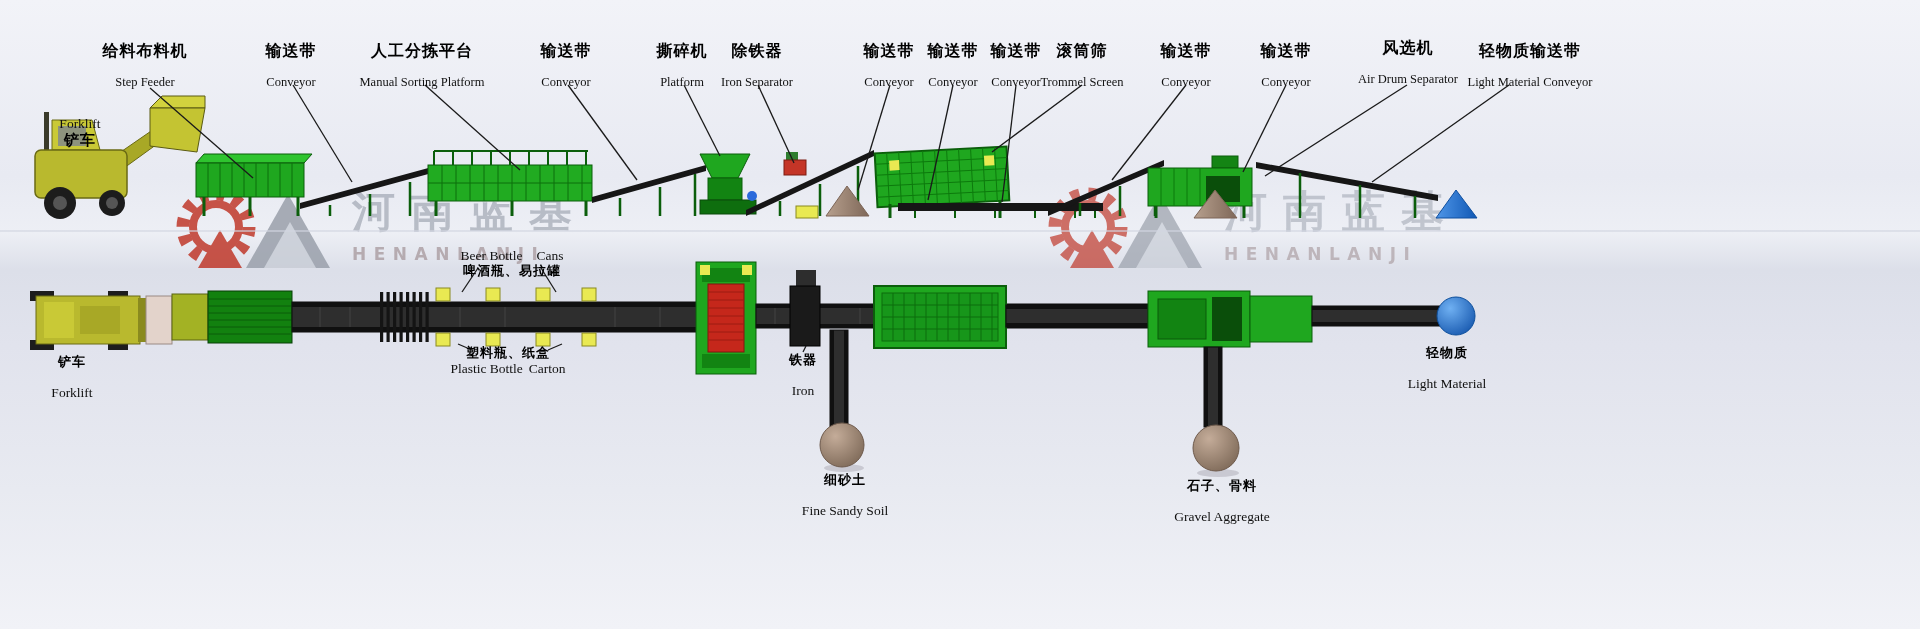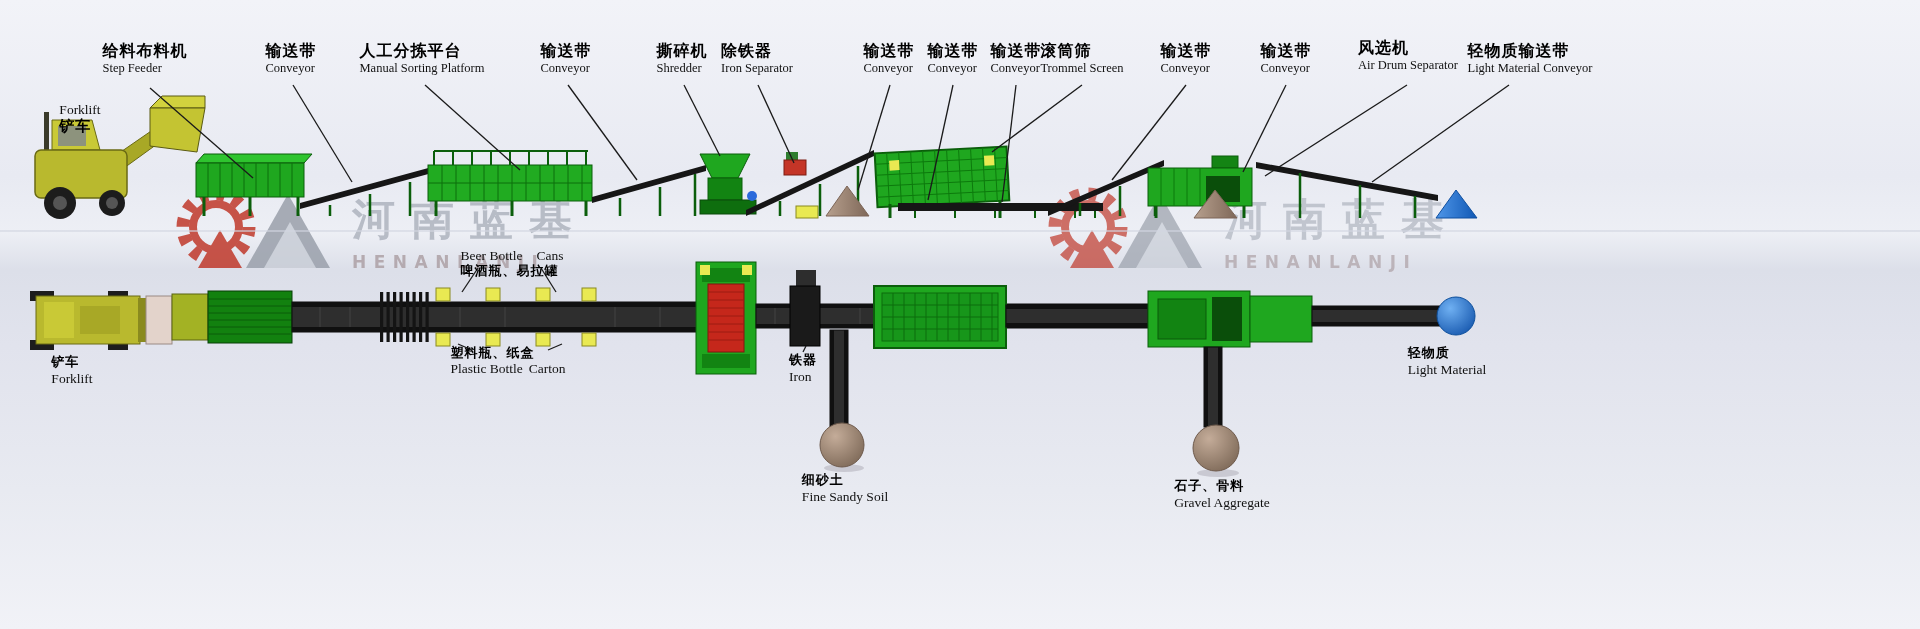--- a/index.html
+++ b/index.html
@@ -3,28 +3,28 @@
 <meta charset="utf-8">
 <style>
   *{margin:0;padding:0;box-sizing:border-box}
   html,body{width:1920px;height:629px;overflow:hidden}
   #stage{
     position:relative;width:1920px;height:629px;
     background:linear-gradient(180deg,#f2f3f8 0%,#e8eaf2 28%,#edeff5 37%,#dcdfe9 43%,#e1e3ed 55%,#e8eaf1 78%,#f1f2f7 100%);
     font-family:"DejaVu Sans",sans-serif;
   }
   svg.scene{position:absolute;left:0;top:0;z-index:10}
-  .lbl{position:absolute;transform:translateX(-50%);z-index:30}
+  .lbl{position:absolute;transform:translateX(-50%);text-align:center;z-index:30}
   .lbl .zh{font-size:16px;font-weight:bold;color:#000;white-space:nowrap;letter-spacing:1px;line-height:1.15}
-  .lbl .en{font-family:"Liberation Serif","DejaVu Serif",serif;font-size:12.5px;color:#101010;white-space:nowrap;line-height:1.2;margin-top:1px}
+  .lbl .en{font-family:"Liberation Serif","DejaVu Serif",serif;font-size:12.5px;color:#101010;white-space:nowrap;line-height:1.2;margin-top:15px}
   .lbl.big .zh{font-size:13px}
   .lbl.big .en{font-size:13.5px}
   .en-row{display:flex;justify-content:center;gap:14px}
   .en-row .en{margin-top:0}
-  .wm{position:absolute;z-index:5;display:flex;align-items:flex-end;opacity:.85}
+  .wm{position:absolute;z-index:5;display:flex;align-items:center;opacity:.85}
   .wm .wm-text{margin-left:14px}
   .wm-zh{font-size:43px;font-weight:bold;color:#9aa0ad;letter-spacing:16px;opacity:.75;white-space:nowrap;line-height:1.1}
   .wm-en{font-size:17px;font-weight:bold;color:#a89a9e;letter-spacing:7.5px;margin-top:9px;white-space:nowrap;opacity:.9}
 </style>
 </head>
 <body>
 
 <div id="stage">
 
   <div class="wm" style="left:168px;top:180px">
@@ -323,21 +323,21 @@
   <div class="lbl" style="left:422px;top:42px">
     <div class="zh">人工分拣平台</div>
     <div class="en">Manual Sorting Platform</div>
   </div>
   <div class="lbl" style="left:566px;top:42px">
     <div class="zh">输送带</div>
     <div class="en">Conveyor</div>
   </div>
   <div class="lbl" style="left:682px;top:42px">
     <div class="zh">撕碎机</div>
-    <div class="en">Shredder</div>
+    <div class="en">Platform</div>
   </div>
   <div class="lbl" style="left:757px;top:42px">
     <div class="zh">除铁器</div>
     <div class="en">Iron Separator</div>
   </div>
   <div class="lbl" style="left:889px;top:42px">
     <div class="zh">输送带</div>
     <div class="en">Conveyor</div>
   </div>
   <div class="lbl" style="left:953px;top:42px">

